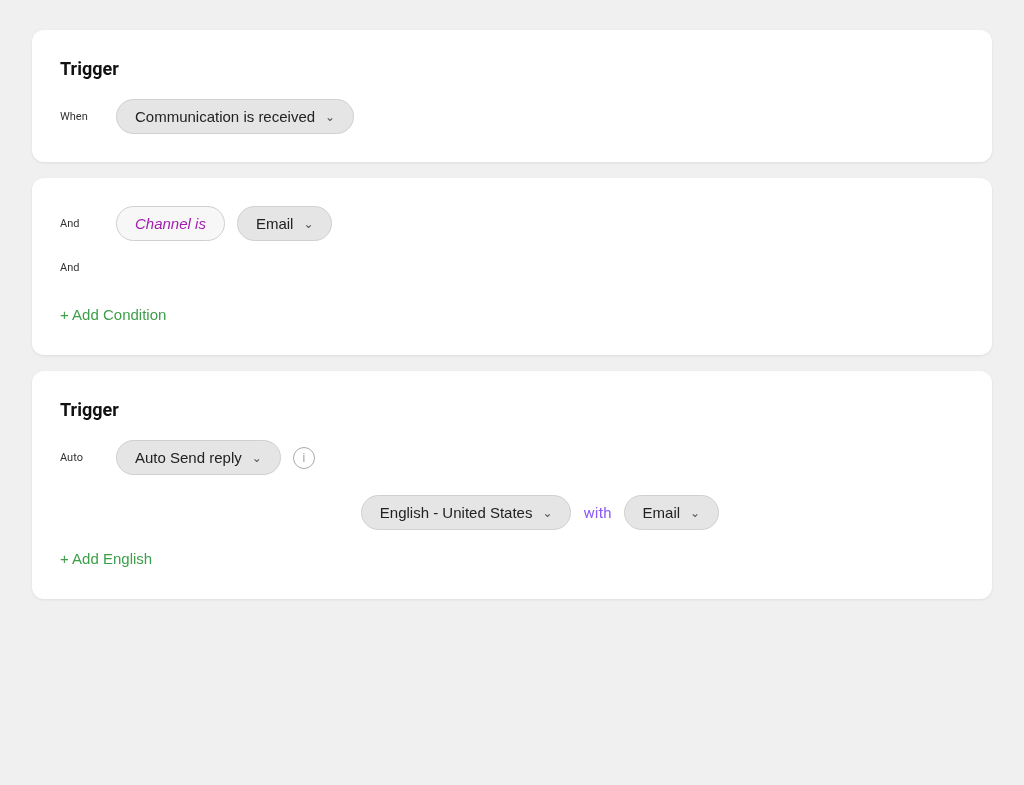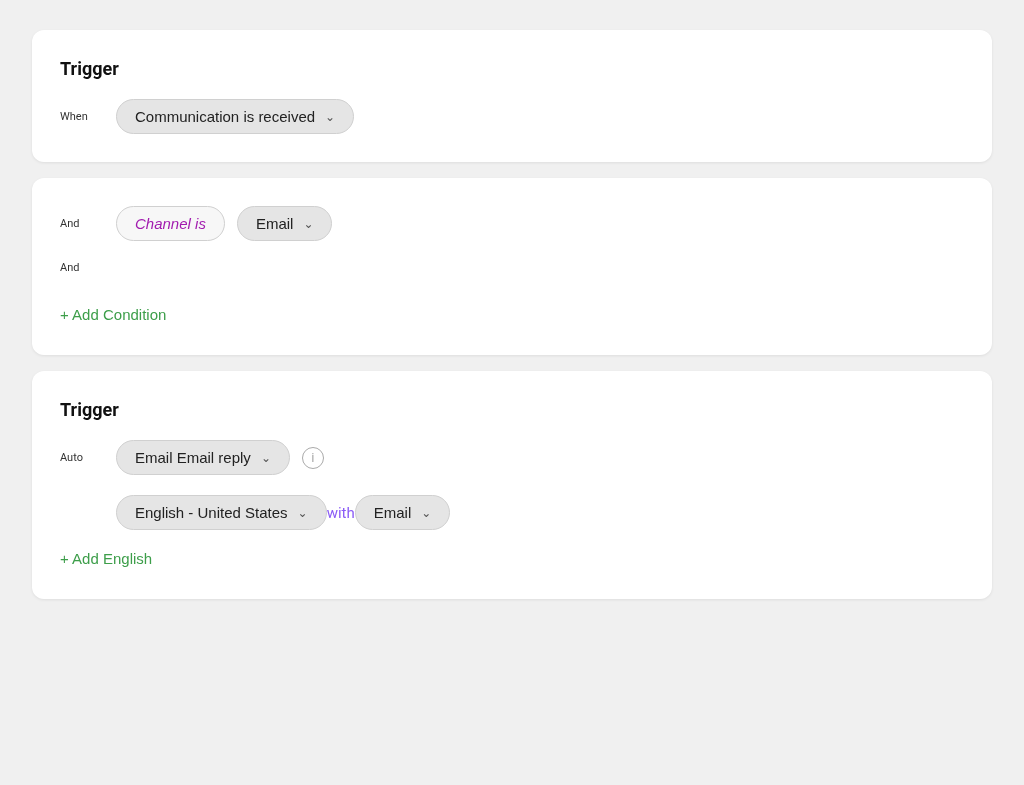--- a/index.html
+++ b/index.html
@@ -118,21 +118,23 @@
     }
 
     .with-text {
       font-size: 15px;
       color: #8b5cf6;
     }
 
     .actions-sub-row {
       display: flex;
       align-items: center;
+      gap: 12px;
       margin-left: 56px;
+      justify-content: center;
     }
   </style>
 </head>
 <body>
 
 <div class="page-container">
 
   <div class="card">
     <div class="section-title">Trigger</div>
     <div class="row">
@@ -169,21 +171,21 @@
     </button>
   </div>
 
   <div class="card">
     <div class="section-title">Trigger</div>
 
     
     <div class="row">
       <span class="label-text">Auto</span>
       <button class="pill-dropdown">
-        <span>Email Email reply</span>
+        <span>Auto Send reply</span>
         <span class="chevron-icon">⌄</span>
       </button>
       <span class="info-icon">
         <span>i</span>
       </span>
     </div>
 
     
     <div class="actions-sub-row">
       <button class="pill-dropdown">

